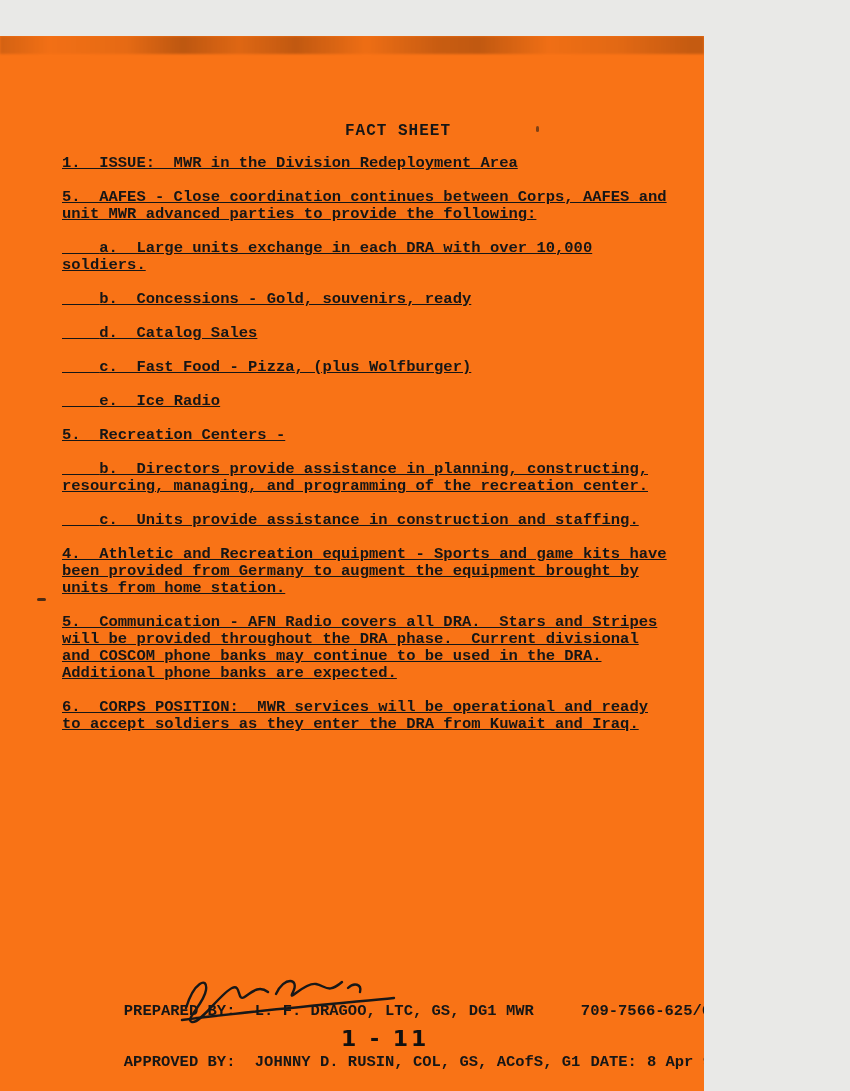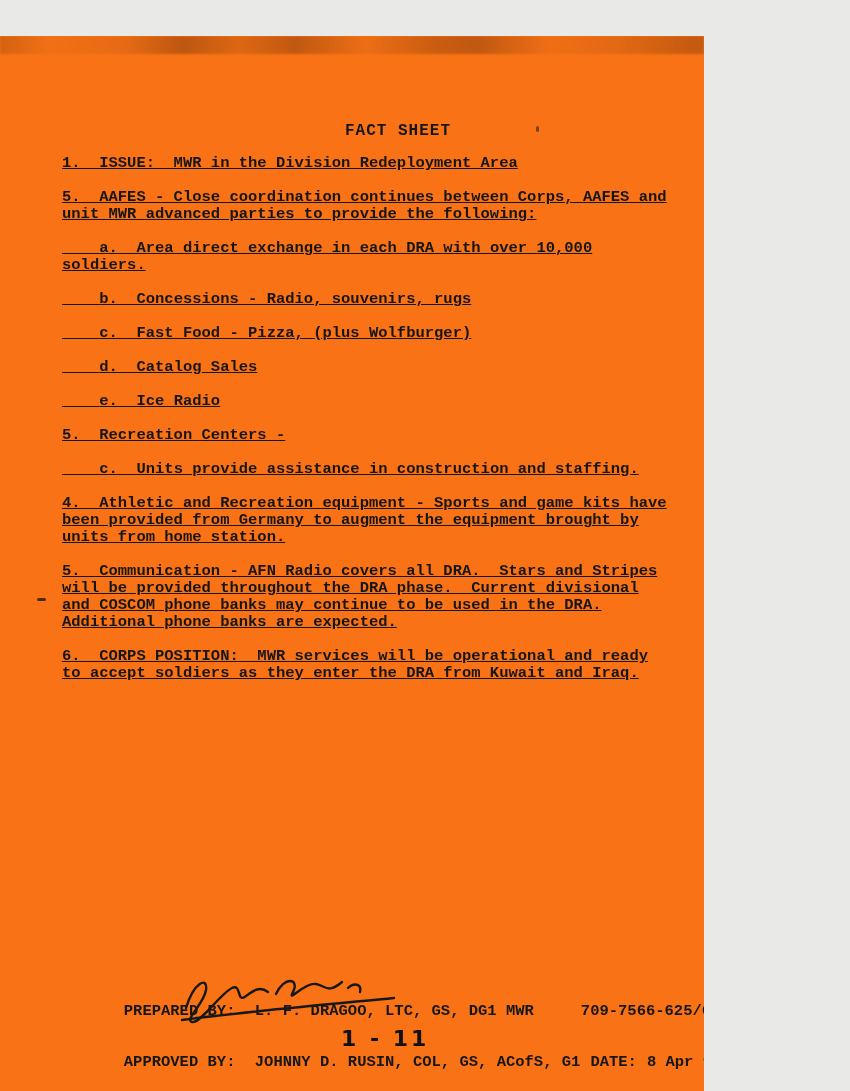--- a/index.html
+++ b/index.html
@@ -102,27 +102,29 @@
   <div class="scan-noise"></div>
   <div class="scan-speck" style="top:562px; left:37px; width:9px; height:3px;"></div>
   <div class="scan-speck" style="top:90px; left:536px; width:3px; height:6px; opacity:.7;"></div>
 
   <div class="doc-title">FACT SHEET</div>
 
   <div class="doc-body">
     <div class="para">1.  ISSUE:  MWR in the Division Redeployment Area</div>
     <div class="para">5.  AAFES - Close coordination continues between Corps, AAFES and
 unit MWR advanced parties to provide the following:</div>
-    <div class="para">    a.  Area direct exchange in each DRA with over 10,000
+    <div class="para">    a.  Large units exchange in each DRA with over 10,000
 soldiers.</div>
-    <div class="para">    b.  Concessions - Radio, souvenirs, rugs</div>
+    <div class="para">    b.  Concessions - Gold, souvenirs, ready</div>
+    <div class="para">    d.  Catalog Sales</div>
     <div class="para">    c.  Fast Food - Pizza, (plus Wolfburger)</div>
-    <div class="para">    d.  Catalog Sales</div>
     <div class="para">    e.  Ice Radio</div>
     <div class="para">5.  Recreation Centers -</div>
+    <div class="para">    b.  Directors provide assistance in planning, constructing,
+resourcing, managing, and programming of the recreation center.</div>
     <div class="para">    c.  Units provide assistance in construction and staffing.</div>
     <div class="para">4.  Athletic and Recreation equipment - Sports and game kits have
 been provided from Germany to augment the equipment brought by
 units from home station.</div>
     <div class="para">5.  Communication - AFN Radio covers all DRA.  Stars and Stripes
 will be provided throughout the DRA phase.  Current divisional
 and COSCOM phone banks may continue to be used in the DRA.
 Additional phone banks are expected.</div>
     <div class="para">6.  CORPS POSITION:  MWR services will be operational and ready
 to accept soldiers as they enter the DRA from Kuwait and Iraq.</div>

